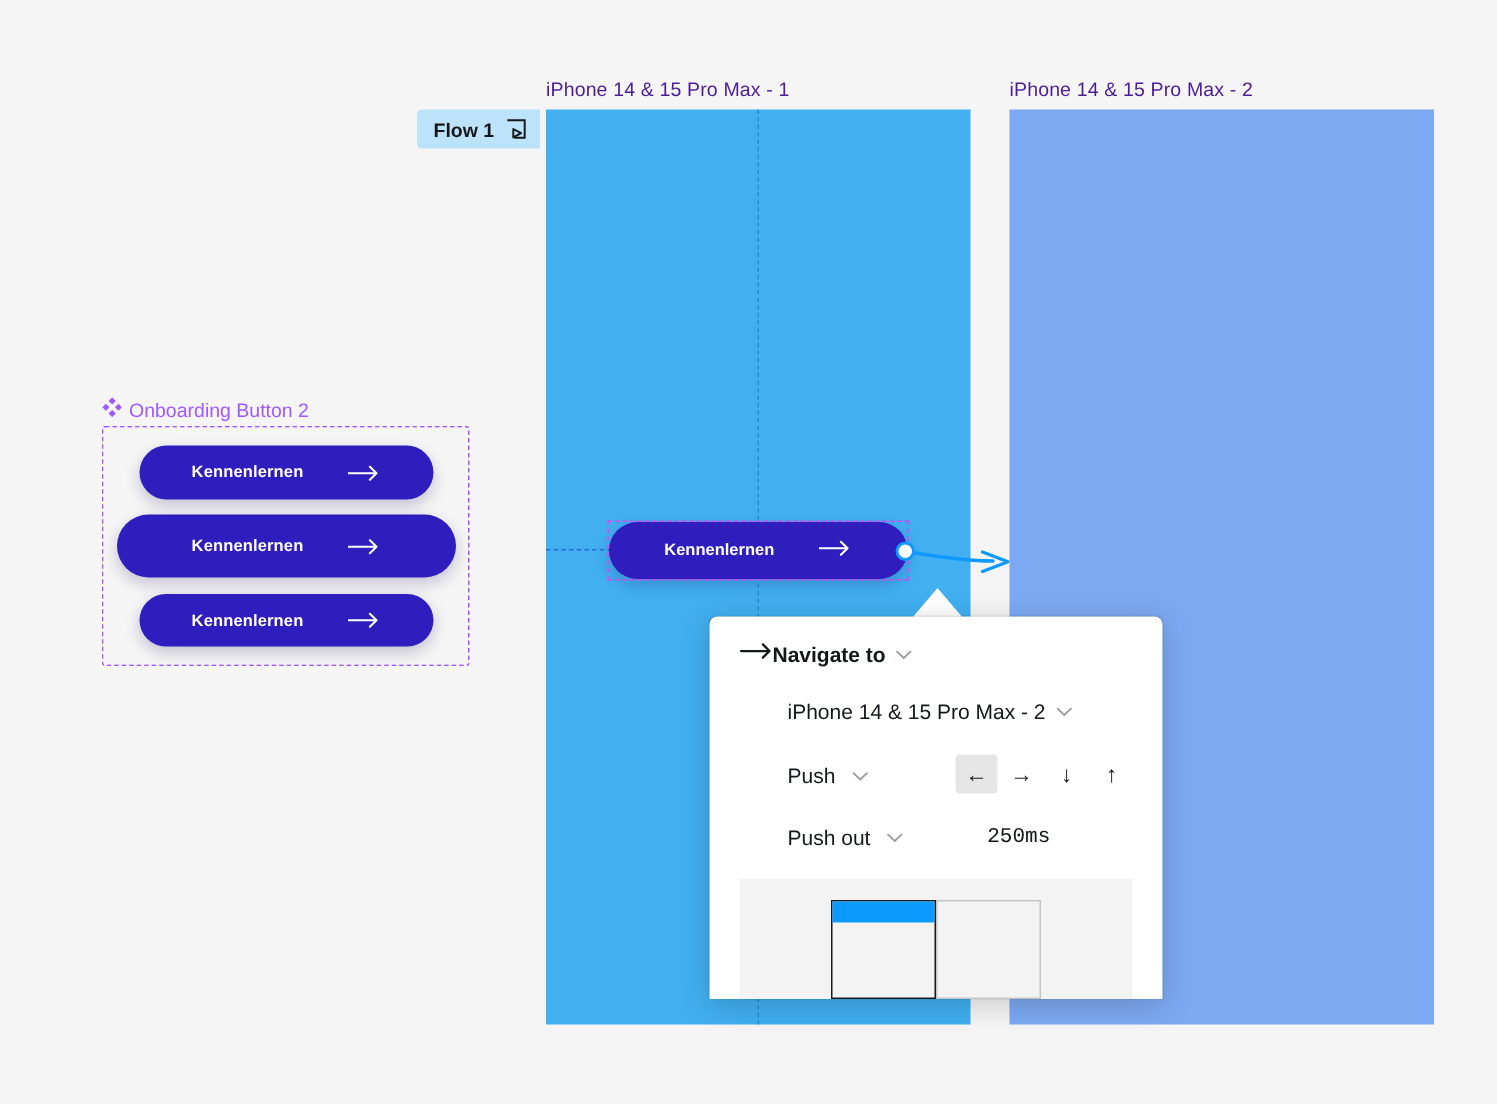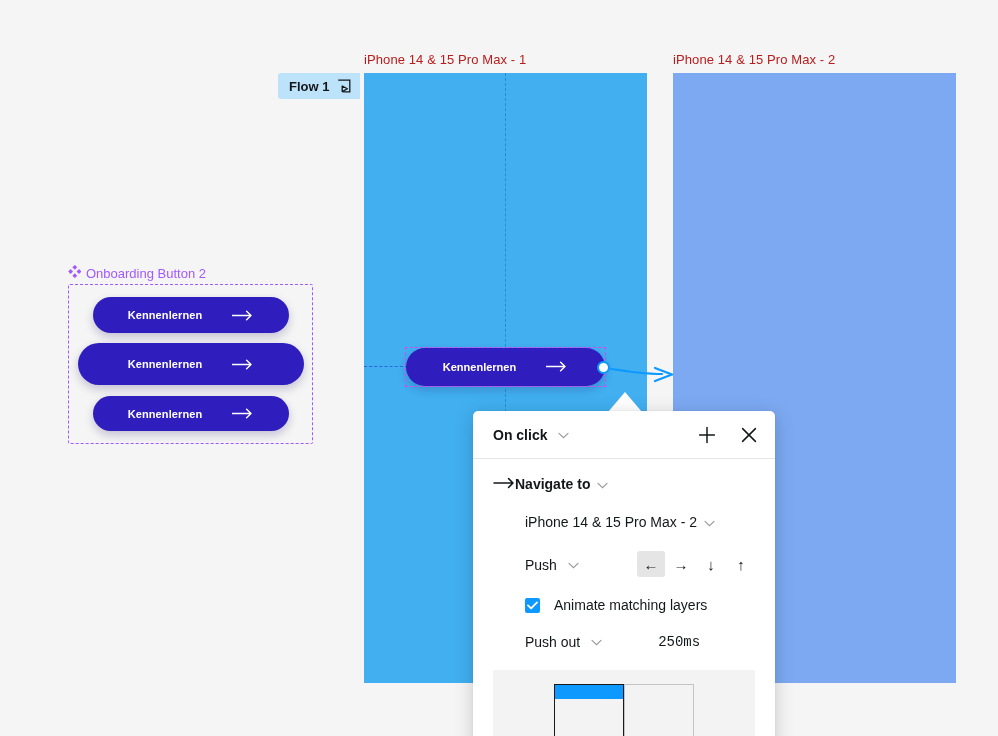--- a/index.html
+++ b/index.html
@@ -18,21 +18,21 @@
   .canvas {
     position: absolute;
     inset: 0;
     overflow: hidden;
   }
 
   
   .frame-label {
     position: absolute;
     font-size: 13px;
-    color: #b91c1c;
+    color: #4c1d95;
     letter-spacing: 0.1px;
     white-space: nowrap;
     user-select: none;
   }
   #frame1-label { left: 364px; top: 52px; }
   #frame2-label { left: 673px; top: 52px; }
 
   .frame {
     position: absolute;
   }
@@ -368,42 +368,20 @@
   <svg id="connector-svg">
     <path d="M606 368 C 630 372, 648 374, 662 374" fill="none" stroke="#0D99FF" stroke-width="2.2" stroke-linecap="round"></path>
     <path d="M655 368 L 672 374.5 L 655 381" fill="none" stroke="#0D99FF" stroke-width="2.2" stroke-linecap="round" stroke-linejoin="round"></path>
   </svg>
   <div id="connector-dot"></div>
 
   <div id="panel-pointer"></div>
 
   <div id="interaction-panel">
 
-    <div class="panel-header">
-      <span class="panel-title">
-        <span>On click</span>
-        <span class="chev">
-          <svg width="11" height="7" viewBox="0 0 11 7">
-            <path d="M1 1.4 L5.5 5.6 L10 1.4" fill="none" stroke="#9a9a9a" stroke-width="1.2" stroke-linecap="round"></path>
-          </svg>
-        </span>
-      </span>
-      <span class="header-actions">
-        <span class="icon-btn">
-          <svg width="18" height="18" viewBox="0 0 18 18">
-            <path d="M9 1.6 V16.4 M1.6 9 H16.4" stroke="#14171a" stroke-width="1.5" stroke-linecap="round"></path>
-          </svg>
-        </span>
-        <span class="icon-btn">
-          <svg width="18" height="18" viewBox="0 0 18 18">
-            <path d="M2.6 2.6 L15.4 15.4 M15.4 2.6 L2.6 15.4" stroke="#14171a" stroke-width="1.5" stroke-linecap="round"></path>
-          </svg>
-        </span>
-      </span>
-    </div>
 
     <div class="panel-body">
 
       <div class="row row-action">
         <span>
           <svg width="22" height="12" viewBox="0 0 22 12">
             <path d="M1 6 H20 M15.6 1.6 L20 6 L15.6 10.4" fill="none" stroke="#14171a" stroke-width="1.5" stroke-linecap="round" stroke-linejoin="round"></path>
           </svg>
         </span>
         <span class="action-label">Navigate to</span>
@@ -441,28 +419,20 @@
           </span>
           <span class="dir-btn">
             <span style="font-size:15px;color:#14171a;">↓</span>
           </span>
           <span class="dir-btn">
             <span style="font-size:15px;color:#14171a;">↑</span>
           </span>
         </span>
       </div>
 
-      <div class="row row-indent">
-        <span class="checkbox">
-          <svg width="11" height="9" viewBox="0 0 11 9">
-            <path d="M1 4.4 L4.1 7.4 L10 1.4" fill="none" stroke="#ffffff" stroke-width="1.8" stroke-linecap="round" stroke-linejoin="round"></path>
-          </svg>
-        </span>
-        <span class="field-text">Animate matching layers</span>
-      </div>
 
       <div class="row row-indent easing-row">
         <span class="field-text">
           <span>Push out</span>
           <span class="chev">
             <svg width="11" height="7" viewBox="0 0 11 7">
               <path d="M1 1.4 L5.5 5.6 L10 1.4" fill="none" stroke="#9a9a9a" stroke-width="1.2" stroke-linecap="round"></path>
             </svg>
           </span>
         </span>

